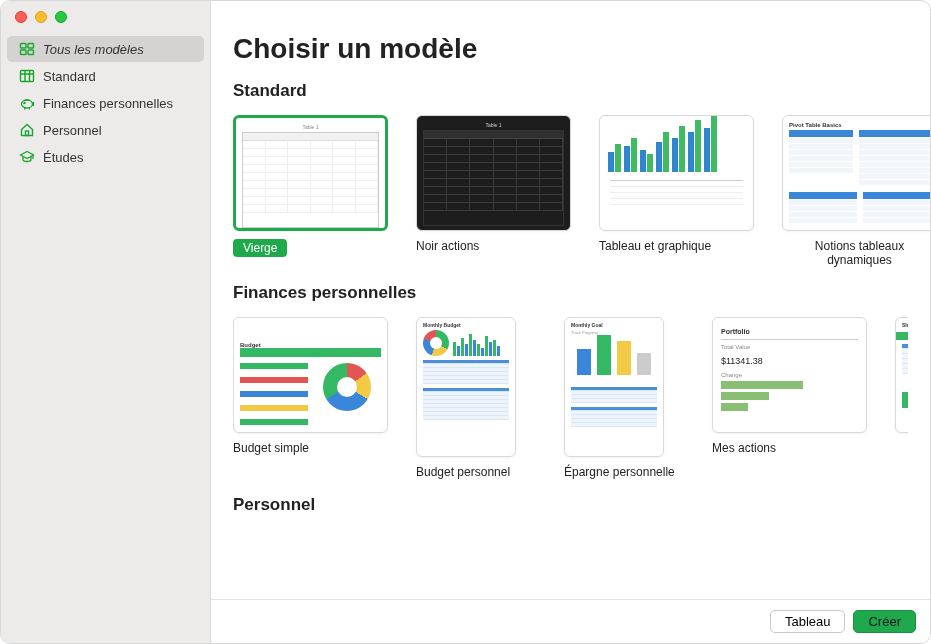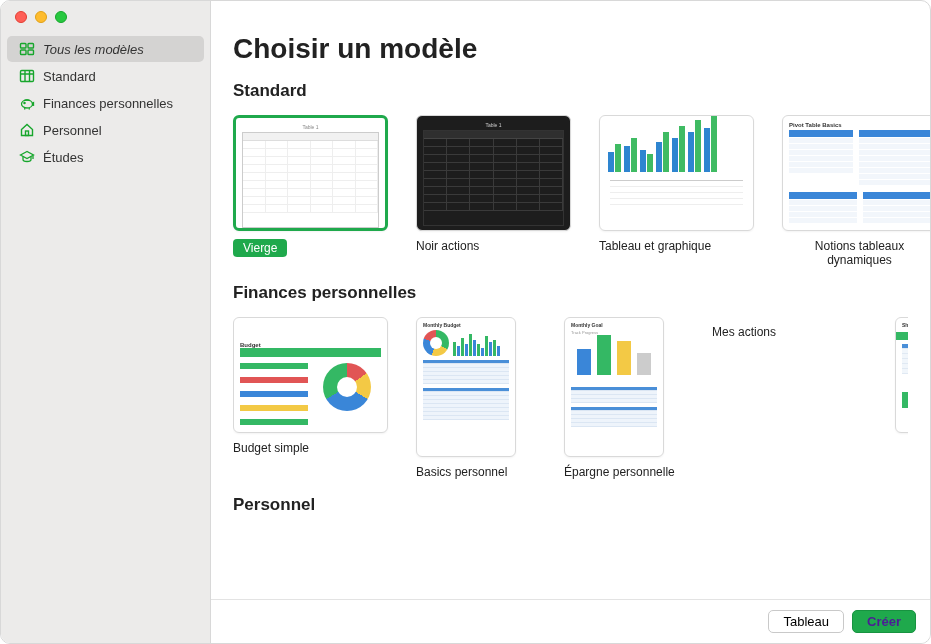--- a/index.html
+++ b/index.html
@@ -137,23 +137,22 @@
   .btn {
     font-size:13px;
     padding: 3px 14px;
     border-radius:5px;
     border:1px solid #c9c9c9;
     background:#fff;
     cursor:default;
   }
   .btn.primary {
     background:#1fa94c;
-    color:#4c1d95;
+    color:#0f172a;
     border-color:#179340;
-    font-weight:bold;
   }
 
   
   .spreadsheet {
     padding:6px;
   }
   .sheet-title { font-size:5px; text-align:center; color:#888; margin-bottom:2px;}
   .cells {
     border:1px solid #ccc;
     height:96px;
@@ -629,21 +628,21 @@
                   <div></div>
                   <div></div>
                   <div></div>
                   <div></div>
                   <div></div>
                   <div></div>
                   <div></div>
               </div>
             </div>
           </div>
-          <div class="card-label">Basics personnel</div>
+          <div class="card-label">Budget personnel</div>
         </div>
 
         <div class="card" style="width:120px">
           <div class="thumb goal" style="width:100px;height:140px">
             <div class="monthly">
               <div class="ttl">Monthly Goal</div>
               <div style="font-size:4px;color:#999;margin-bottom:4px;">Track Progress</div>
               <div class="gbars">
                 <div class="gb" style="height:26px"></div>
                 <div class="gb g" style="height:40px"></div>
@@ -662,20 +661,32 @@
                   <div></div>
                   <div></div>
                   <div></div>
               </div>
             </div>
           </div>
           <div class="card-label">Épargne personnelle</div>
         </div>
 
         <div class="card">
+          <div class="thumb">
+            <div class="portfolio">
+              <div style="font-weight:bold;font-size:7px;color:#333;">Portfolio</div>
+              <div style="border-bottom:1px solid #ccc;margin:4px 0;height:1px;"></div>
+              <div style="color:#888;">Total Value</div>
+              <div class="big">$11341.38</div>
+              <div style="color:#888;margin-top:4px;">Change</div>
+              <div class="hbar"></div>
+              <div class="hbar s"></div>
+              <div class="hbar t"></div>
+            </div>
+          </div>
           <div class="card-label">Mes actions</div>
         </div>
 
         <div class="card" style="width:90px">
           <div class="thumb shared" style="width:90px">
             <div style="padding:4px 6px;font-size:5px;font-weight:bold;color:#333">Shared Expenses</div>
             <div class="strip"></div>
             <div class="tbl">
               <div class="h"></div>
                 <div></div>

